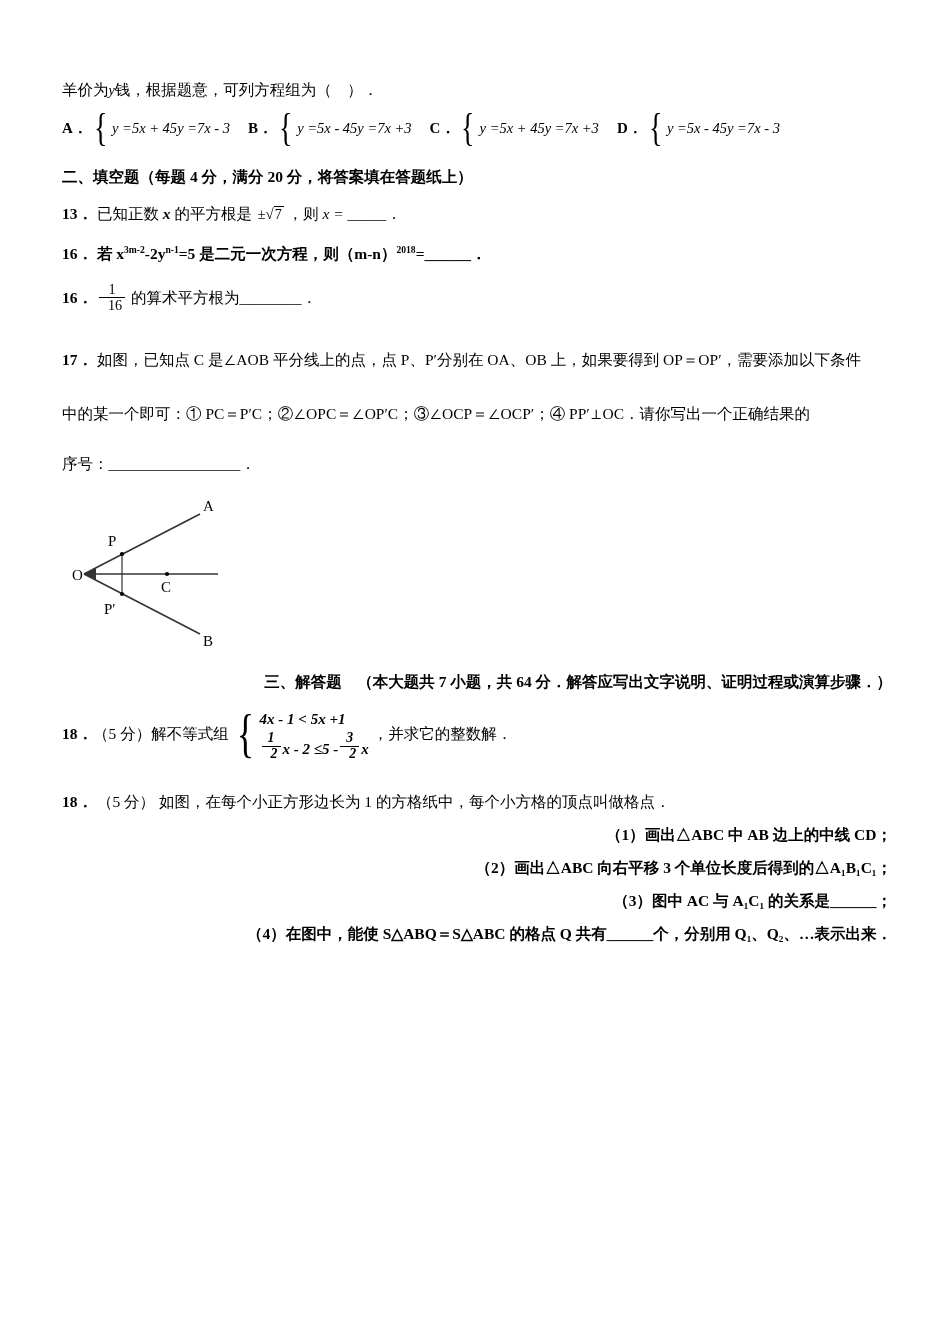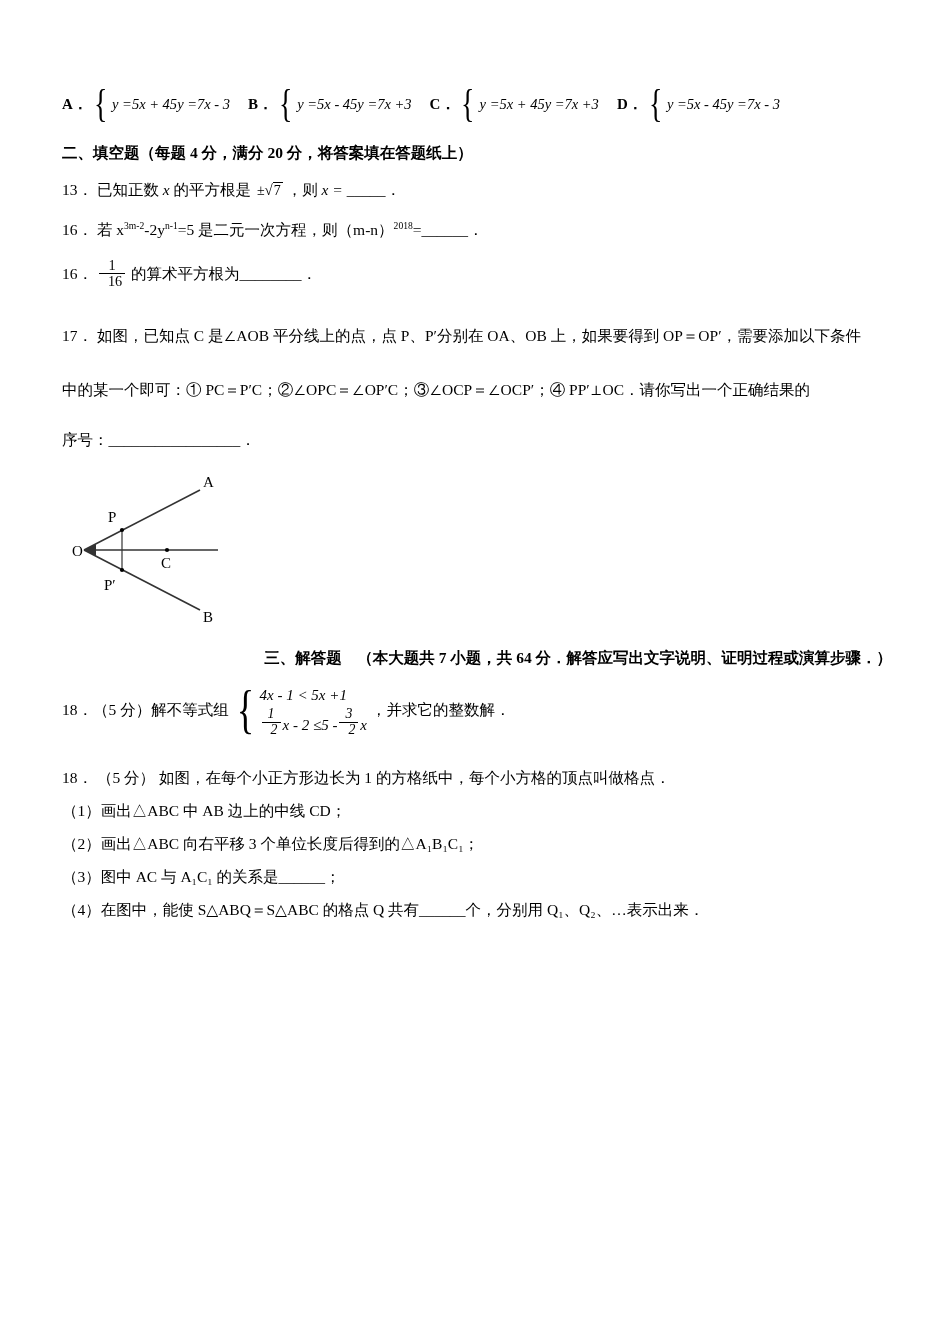--- a/index.html
+++ b/index.html
@@ -31,21 +31,21 @@
   .line {
     font-size: 15.5px;
     line-height: 1.55;
     margin: 0 0 4px 0;
   }
   .sec-head {
     font-weight: bold;
     font-size: 15.5px;
     margin: 22px 0 12px 0;
   }
-  .bold { font-weight: normal; }
+  .bold { font-weight: bold; text-align: right; }
   .it { font-style: italic; font-family: "Liberation Serif", serif; }
   sup { font-size: 0.62em; vertical-align: super; }
 
   
   .choices {
     display: flex;
     align-items: center;
     margin: 10px 0 6px 0;
     font-size: 15px;
   }
@@ -118,36 +118,40 @@
     align-items: center;
     margin: 0 4px;
   }
   .ineq-sys {
     display: flex;
     flex-direction: column;
     justify-content: center;
     font-size: 15px;
     line-height: 1.9;
     font-style: italic;
+    font-weight: bold;
   }
   .q18row {
     display: flex;
     align-items: center;
     font-size: 15.5px;
     margin: 12px 0 6px 0;
   }
   .q19 { margin-top: 26px; }
   .q19 .line { margin-bottom: 9px; }
 </style>
 </head>
 <body>
 
 <div class="page">
   <div class="content">
 
+    <div class="line">
+      <span>羊价为</span><span class="it" style="font-size:14px;">y</span><span>钱，根据题意，可列方程组为（　）．</span>
+    </div>
 
     <div class="choices">
       <div class="choice">
         <span class="choice-letter">A．</span>
         <span class="brace">{</span>
         <span class="sys">
           <span>y =5x + 45</span>
           <span>y =7x - 3</span>
         </span>
       </div>

